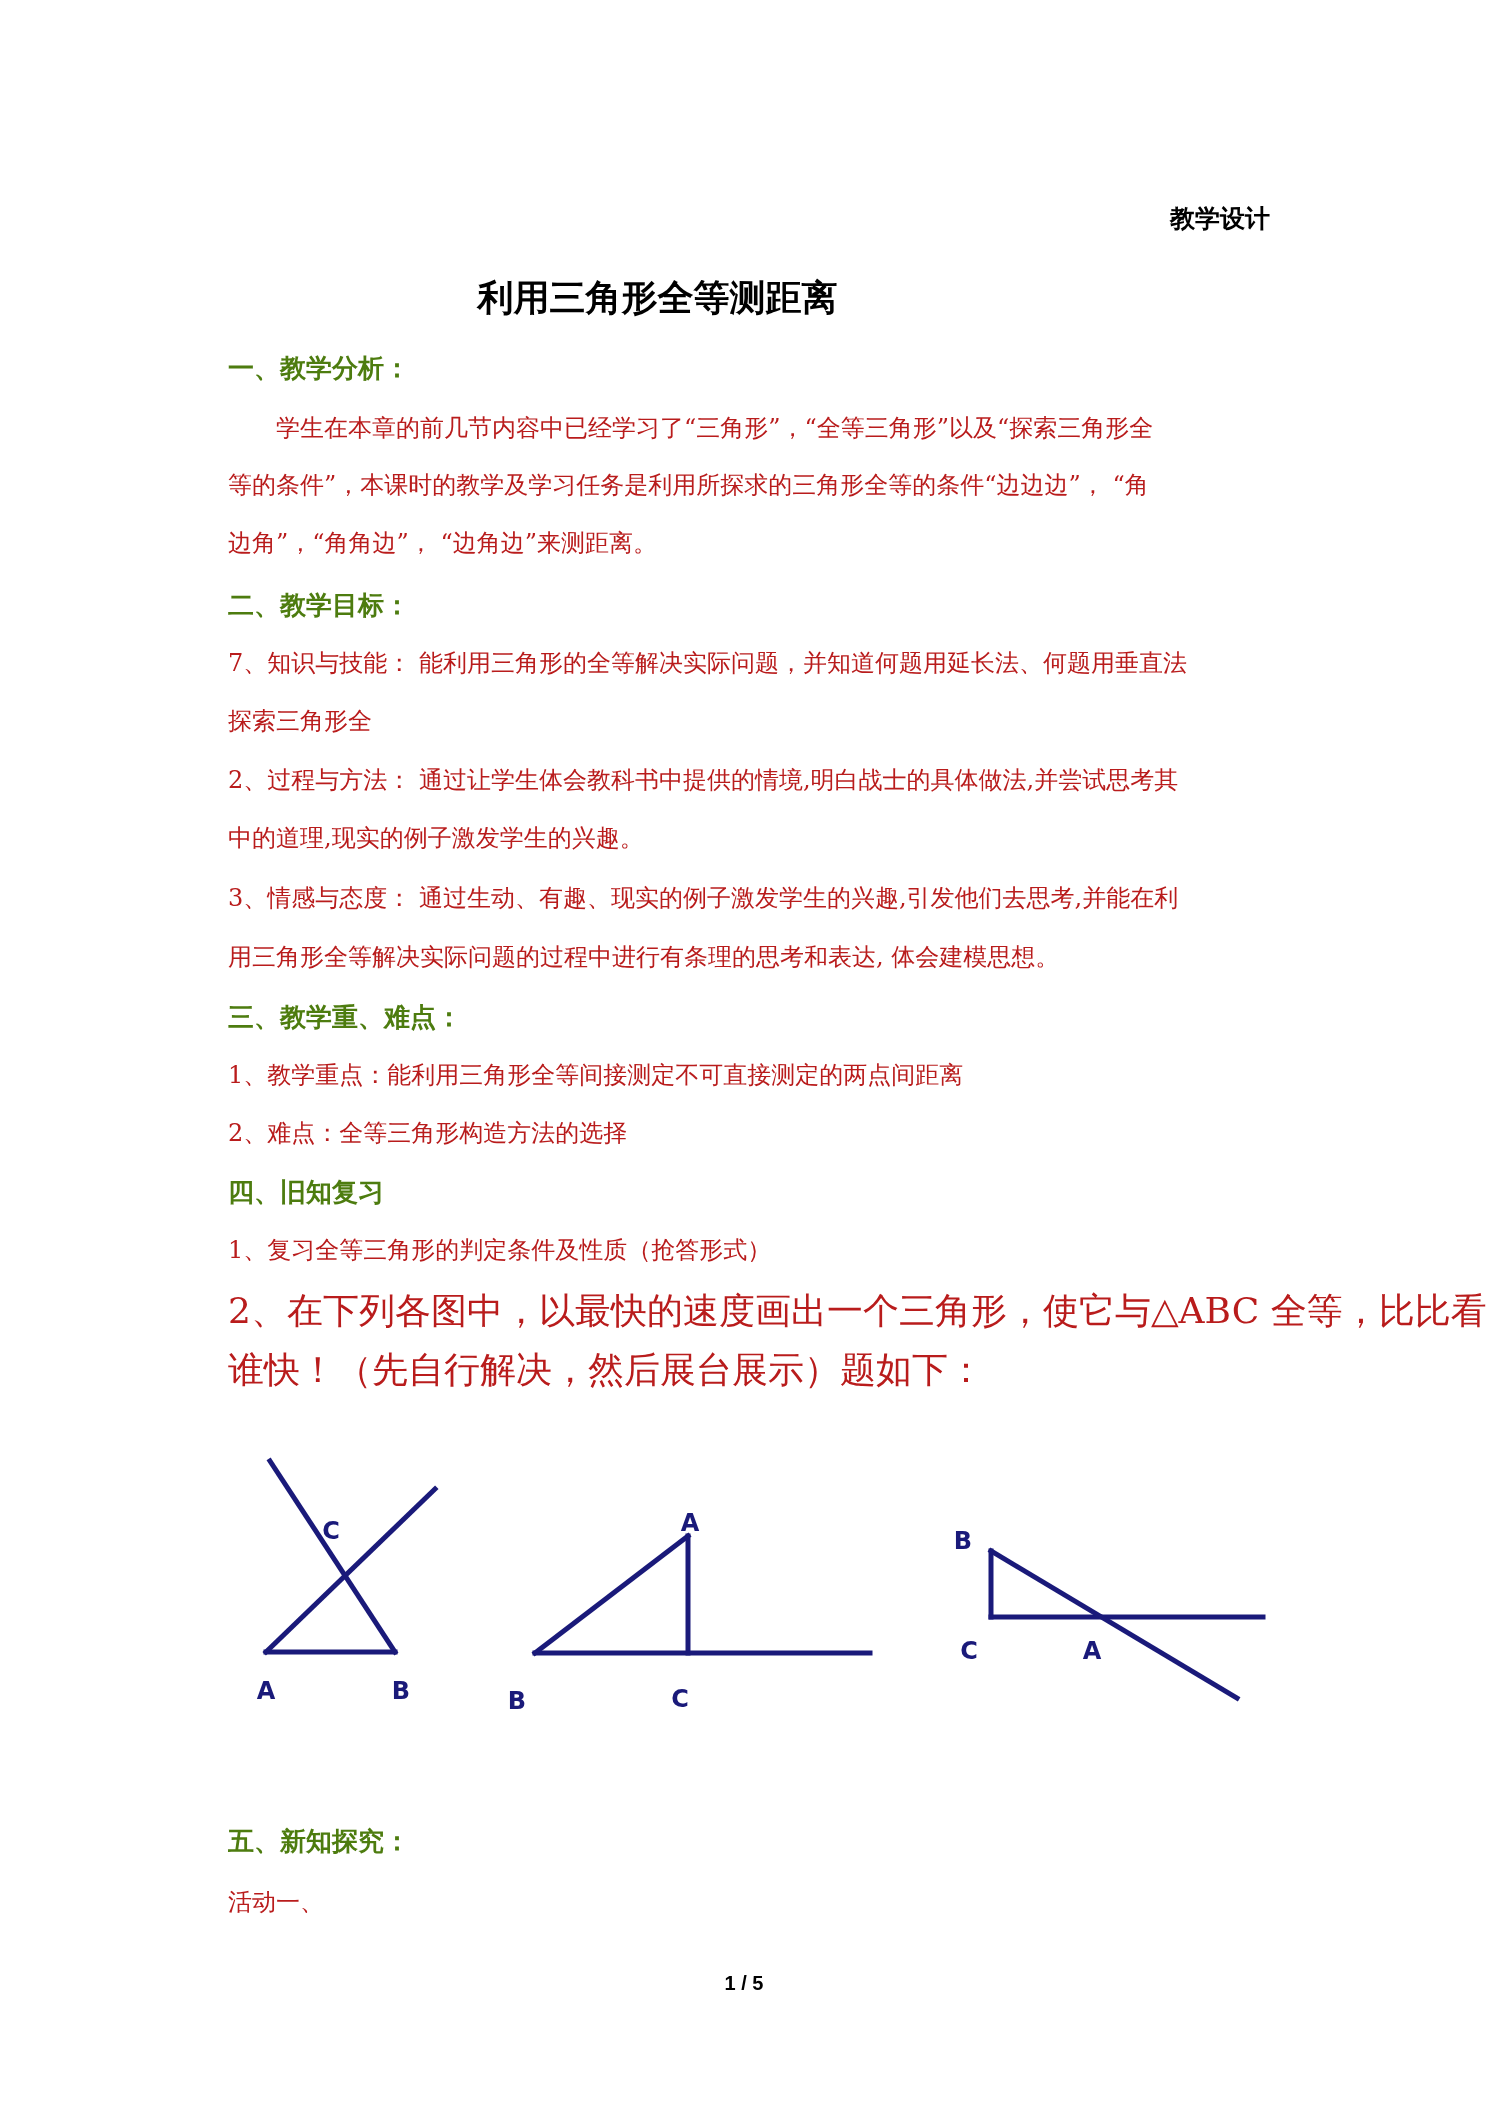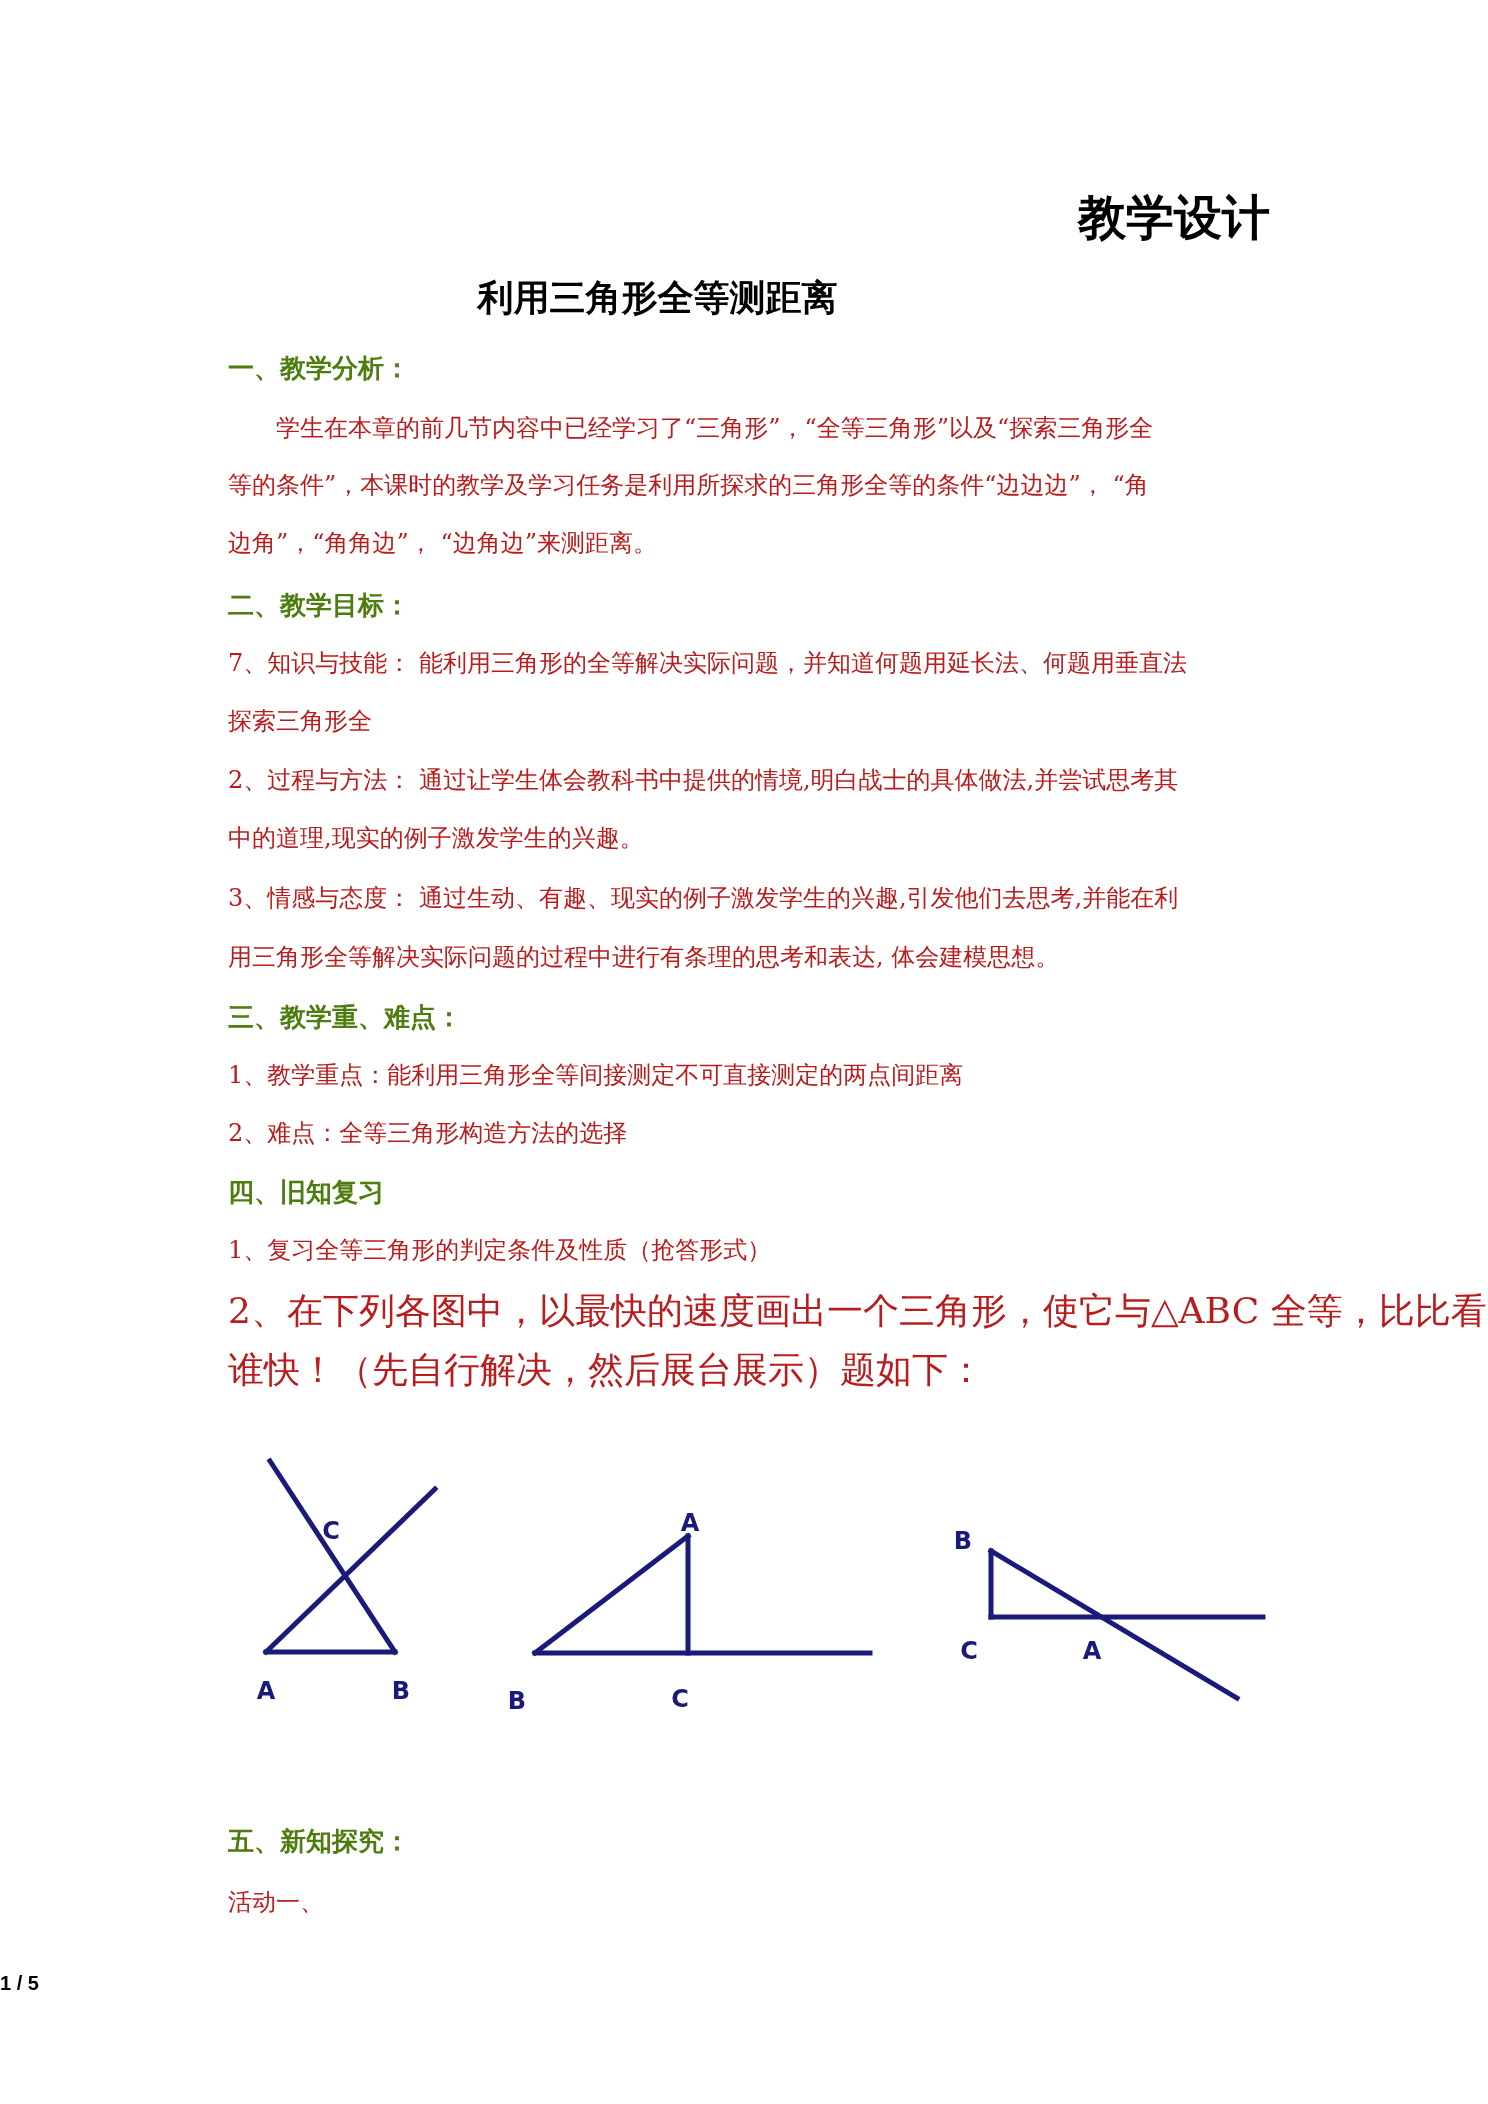--- a/index.html
+++ b/index.html
@@ -1,22 +1,22 @@
 <!DOCTYPE html>
 <html><head>
 <meta charset="utf-8">
 <style>
   html, body { margin: 0; padding: 0; background: #ffffff; }
   body { width: 1488px; height: 2104px; position: relative; overflow: hidden; color: #111; }
   .line { position: absolute; left: 228px; white-space: nowrap; font-family: "DejaVu Serif", "Liberation Serif", serif; font-size: 24px; line-height: 30px; transform: translateY(-50%); color: #b91c1c; }
   .heading { font-family: "DejaVu Sans", "Liberation Sans", sans-serif; font-weight: bold; font-size: 26px; color: #4d7c0f; }
   .big { font-size: 36px; }
-  .doc-type { position: absolute; right: 218px; top: 218px; transform: translateY(-50%); font-family: "DejaVu Sans", sans-serif; font-weight: bold; font-size: 48px; color: #000; }
+  .doc-type { position: absolute; right: 218px; top: 218px; transform: translateY(-50%); font-family: "DejaVu Sans", sans-serif; font-weight: bold; font-size: 25px; color: #000; }
   .doc-title { position: absolute; left: 0; width: 1315px; text-align: center; top: 298px; transform: translateY(-50%); font-family: "DejaVu Sans", sans-serif; font-weight: bold; font-size: 36px; color: #000; }
-  .page-num { position: absolute; left: 0; width: 1488px; top: 1983px; transform: translateY(-50%); font-family: "Liberation Sans", sans-serif; font-weight: bold; font-size: 20px; color: #000; }
+  .page-num { position: absolute; left: 0; width: 1488px; text-align: center; top: 1983px; transform: translateY(-50%); font-family: "Liberation Sans", sans-serif; font-weight: bold; font-size: 20px; color: #000; }
   .fig { position: absolute; left: 0; top: 0; }
   .fig text { font-family: "DejaVu Sans", "Liberation Sans", sans-serif; font-weight: bold; font-size: 24px; fill: #1a1a7a; }
 </style>
 </head>
 <body>
 
 <div class="doc-type">教学设计</div>
 <div class="doc-title">利用三角形全等测距离</div>
 
 <div class="line heading" style="top:368px">一、教学分析：</div>

